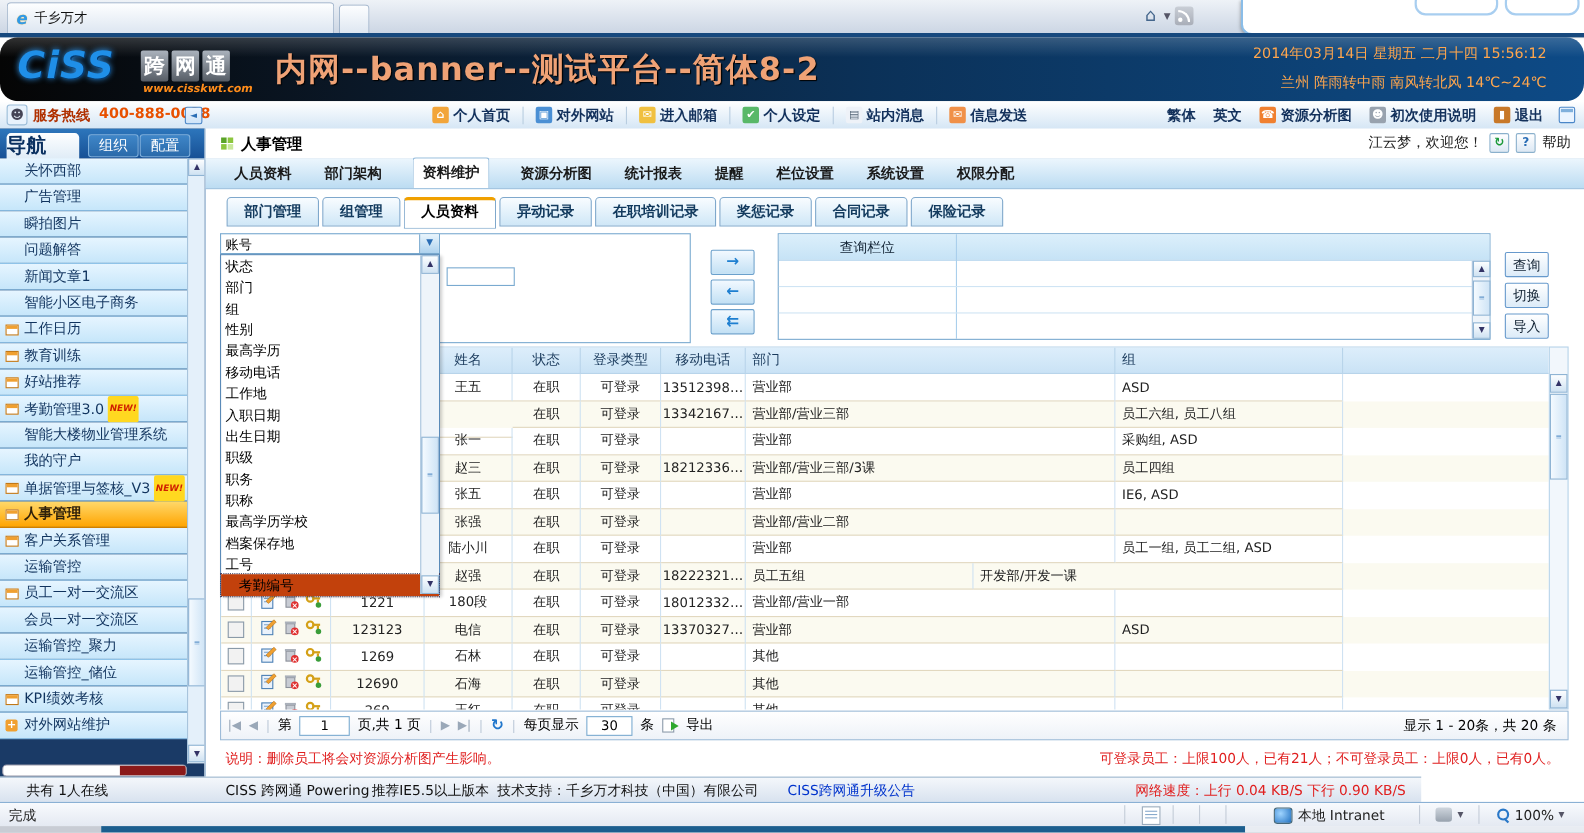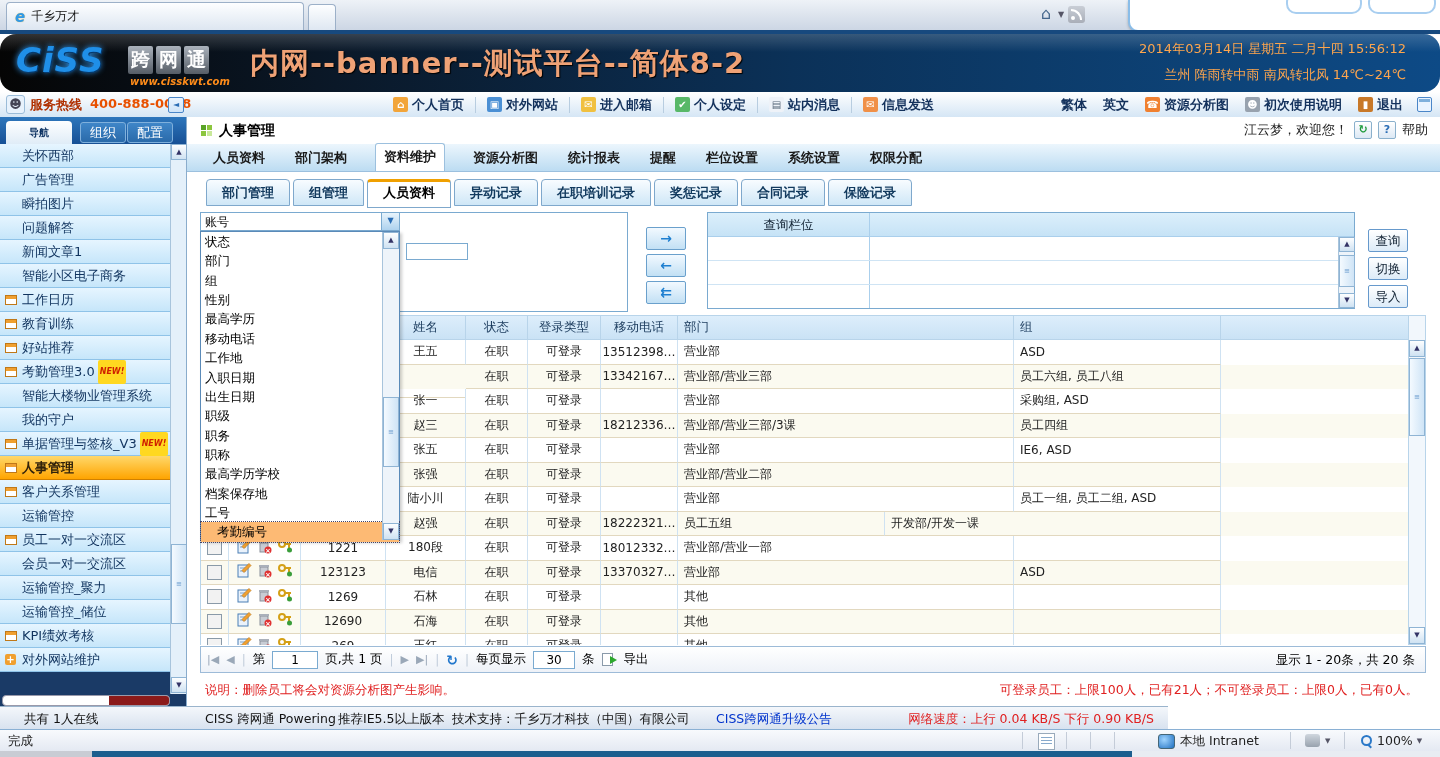--- a/index.html
+++ b/index.html
@@ -52,21 +52,21 @@
   .tb-item .lbl{font-size:13px;color:#13315c;font-weight:600;white-space:nowrap;}
   .tb-right .tb-item{border-right:none;padding:0 8px;}
   .tbi{width:15px;height:15px;border-radius:2px;color:#fff;font-size:10px;line-height:15px;text-align:center;font-weight:bold;flex:0 0 auto;}
   .win-ico{width:13px;height:13px;border:1px solid #4a86c8;border-radius:2px;position:relative;background:#eaf4ff;margin-left:6px;}
   .win-ico::before{content:"";position:absolute;left:1px;top:1px;right:1px;height:3px;background:#7fb0dc;}
 
   
   .sidebar{left:0;top:117px;width:186px;height:589px;background:#1a3a66;}
   .side-tabs{left:0;top:0;width:186px;height:27px;background:linear-gradient(#2d76bc,#175095);position:absolute;}
   .side-tab-main{position:absolute;left:6px;top:4px;width:66px;height:36px;background:linear-gradient(#fdfeff,#cfe2f2);
-     border-radius:4px 4px 0 0;color:#0a3060;font-weight:bold;font-size:10px;text-align:center;line-height:23px;}
+     border-radius:4px 4px 0 0;color:#0a3060;font-weight:bold;font-size:18px;line-height:23px;}
   .side-tab{position:absolute;top:5px;width:44px;height:19px;border:1px solid #7fb0dc;border-radius:3px;
      color:#fff;font-size:13px;text-align:center;line-height:19px;background:linear-gradient(#3f86c8,#2a6aaa);}
   .side-list{left:0;top:27px;width:170px;position:absolute;}
   .side-item{height:24px;line-height:24px;background:linear-gradient(#e6f5ff,#c6e6fa);border-bottom:1px solid #8fc3e8;
      color:#10335e;font-size:13px;padding-left:22px;position:relative;white-space:nowrap;cursor:pointer;box-sizing:border-box;}
   .side-item.active{background:linear-gradient(#ffd86a,#ffa400);border-bottom:1px solid #d08000;color:#30210a;font-weight:bold;}
   .fold-ico{position:absolute;left:5px;top:7px;width:12px;height:10px;border:1px solid #c07818;background:#fff;box-sizing:border-box;}
   .fold-ico::before{content:"";position:absolute;left:0;top:0;width:100%;height:3px;background:#f0a030;}
   .plus-ico{position:absolute;left:5px;top:6px;width:11px;height:11px;background:#f0a030;border-radius:2px;color:#fff;
      font-size:10px;line-height:11px;text-align:center;font-weight:bold;}
@@ -105,21 +105,21 @@
 
   
   .bigbox{left:200px;top:212px;width:428px;height:100px;border:1px solid #7aaad0;background:#fff;box-sizing:border-box;}
   .mini-input{left:406px;top:243px;width:62px;height:17px;border:1px solid #7aaad0;box-sizing:border-box;}
   .fld-select{left:200px;top:212px;width:200px;height:19px;border:1px solid #7aaad0;background:#fff;box-sizing:border-box;z-index:40;}
   .fld-select .val{position:absolute;left:4px;top:1px;font-size:12px;color:#000;line-height:16px;}
   .fld-select .arr{position:absolute;right:0;top:0;width:17px;height:17px;background:linear-gradient(#e8f4fc,#aed2ee);
      border-left:1px solid #7aaad0;color:#2a6db5;font-size:8px;text-align:center;line-height:16px;}
   .dropdown{left:200px;top:231px;width:200px;height:310px;background:#fff;border:1px solid #5a8ab8;box-sizing:border-box;z-index:50;box-shadow:2px 2px 3px rgba(0,0,0,.2);}
   .dd-item{height:19.37px;line-height:19.37px;padding-left:4px;font-size:12.5px;color:#000;white-space:nowrap;cursor:pointer;}
-  .dd-item.sel{background:#fdba74;outline:1px dotted #446;padding-left:16px;}
+  .dd-item.sel{background:#c2410c;outline:1px dotted #446;padding-left:16px;}
   .dd-sb{position:absolute;right:0;top:0;width:17px;height:100%;background:#eef4fa;border-left:1px solid #a8c4dc;box-sizing:border-box;}
   .dd-btn{position:absolute;left:0;width:16px;height:17px;background:linear-gradient(#fdfeff,#cfe2f2);border:1px solid #8fb4d4;box-sizing:border-box;font-size:7px;color:#336;text-align:center;line-height:15px;}
   .dd-thumb{position:absolute;left:0;top:165px;width:16px;height:70px;background:linear-gradient(90deg,#f4faff,#cfe4f6);border:1px solid #8fb4d4;box-sizing:border-box;color:#69c;font-size:7px;text-align:center;line-height:68px;}
   .xfer{width:40px;height:23px;border:1px solid #6aa0cc;border-radius:2px;background:linear-gradient(#f2f9ff,#c2e0f4);
      color:#1e7fd0;font-weight:bold;font-size:14px;text-align:center;line-height:21px;box-sizing:border-box;cursor:pointer;}
   .qpanel{left:707px;top:212px;width:648px;height:97px;border:1px solid #7aaad0;box-sizing:border-box;background:#fff;}
   .qhead{position:absolute;left:0;top:0;width:100%;height:24px;background:linear-gradient(#dceffb,#c6e3f6);border-bottom:1px solid #aacfec;box-sizing:border-box;}
   .qhead .t{position:absolute;left:0;top:0;width:161px;text-align:center;line-height:23px;font-size:12.5px;color:#123;}
   .qsep{position:absolute;left:161px;top:0;width:1px;height:100%;background:#aacfec;}
   .qrow{position:absolute;left:0;width:100%;height:24px;border-bottom:1px solid #cfe4f4;box-sizing:border-box;}
@@ -154,21 +154,21 @@
   .prefresh{color:#2277cc;font-weight:bold;font-size:14px;cursor:pointer;}
   .exp-ico{width:15px;height:14px;position:relative;cursor:pointer;}
   .exp-ico::before{content:"";position:absolute;left:0;top:0;width:9px;height:11px;background:#fff;border:1px solid #8a9aaa;}
   .exp-ico::after{content:"";position:absolute;right:0;top:3px;width:0;height:0;border-left:7px solid #2da82d;border-top:4px solid transparent;border-bottom:4px solid transparent;}
   .psummary{position:absolute;right:10px;top:5px;font-size:12.5px;color:#000;}
 
   .note-left{left:205px;top:682px;font-size:12.5px;color:#e02020;}
   .note-right{right:22px;top:682px;font-size:12.5px;color:#e02020;}
 
   
-  .appbar{left:0;top:706px;width:1168px;height:23px;background:linear-gradient(#f4f7fb,#d8e2ef);border-top:1px solid #9ab4cc;box-sizing:border-box;}
+  .appbar{left:0;top:706px;width:1292px;height:23px;background:linear-gradient(#f4f7fb,#d8e2ef);border-top:1px solid #9ab4cc;box-sizing:border-box;}
   .appbar span{position:absolute;top:4px;font-size:12.5px;color:#111;white-space:nowrap;}
   .appbar .lnk{color:#0033cc;cursor:pointer;}
   .appbar .spd{color:#e02020;}
   .iebar{left:0;top:729px;width:1440px;height:22px;background:linear-gradient(#f8fafd,#e4e9f2);border-top:1px solid #8ab0d4;box-sizing:border-box;}
   .iebar .done{position:absolute;left:8px;top:3px;font-size:12.5px;color:#222;}
   .ie-doc{position:absolute;left:1038px;top:3px;width:15px;height:15px;border:1px solid #9ab;background:#fff;}
   .ie-doc::before{content:"";position:absolute;left:2px;top:3px;right:2px;height:1px;background:#8ac;box-shadow:0 3px 0 #8ac,0 6px 0 #8ac;}
   .ie-zone{position:absolute;left:1158px;top:3px;display:flex;gap:5px;align-items:center;font-size:12.5px;color:#222;}
   .globe{width:15px;height:13px;background:radial-gradient(circle at 35% 35%,#9fd4ff,#1e6fc0);border-radius:3px;border:1px solid #467;}
   .ie-shield{position:absolute;left:1305px;top:4px;width:15px;height:13px;background:linear-gradient(#cfd6de,#98a2ae);border-radius:3px;}

